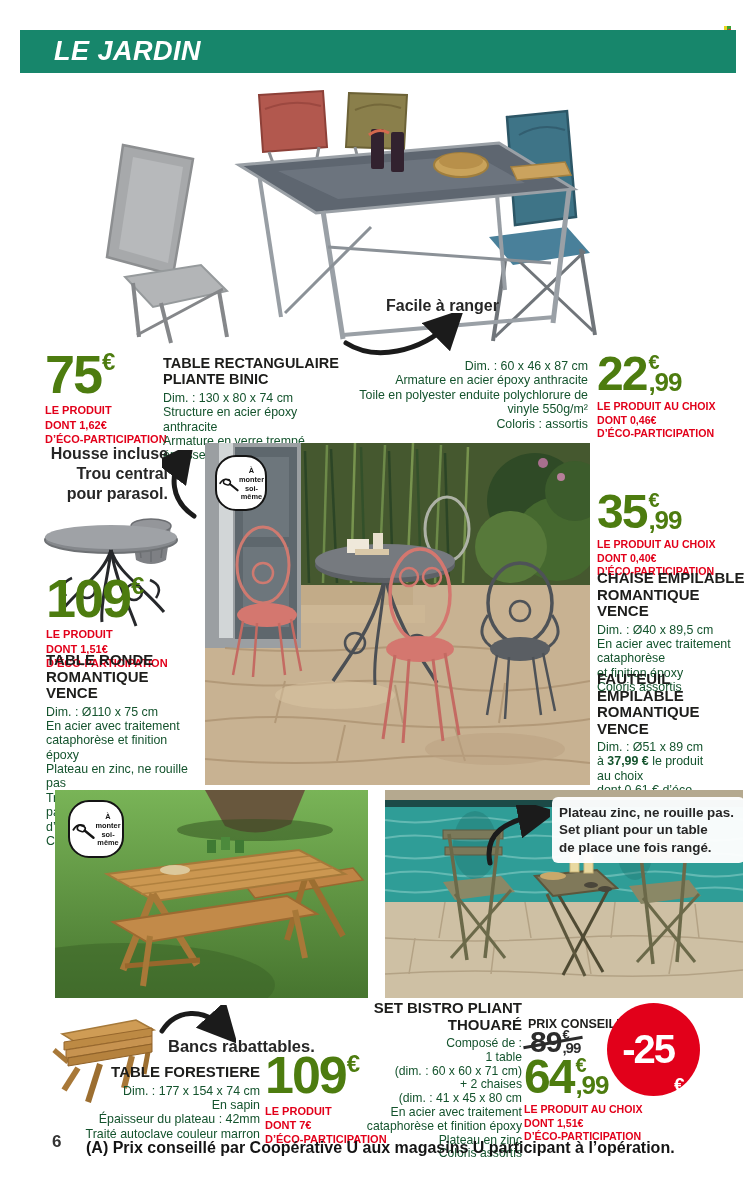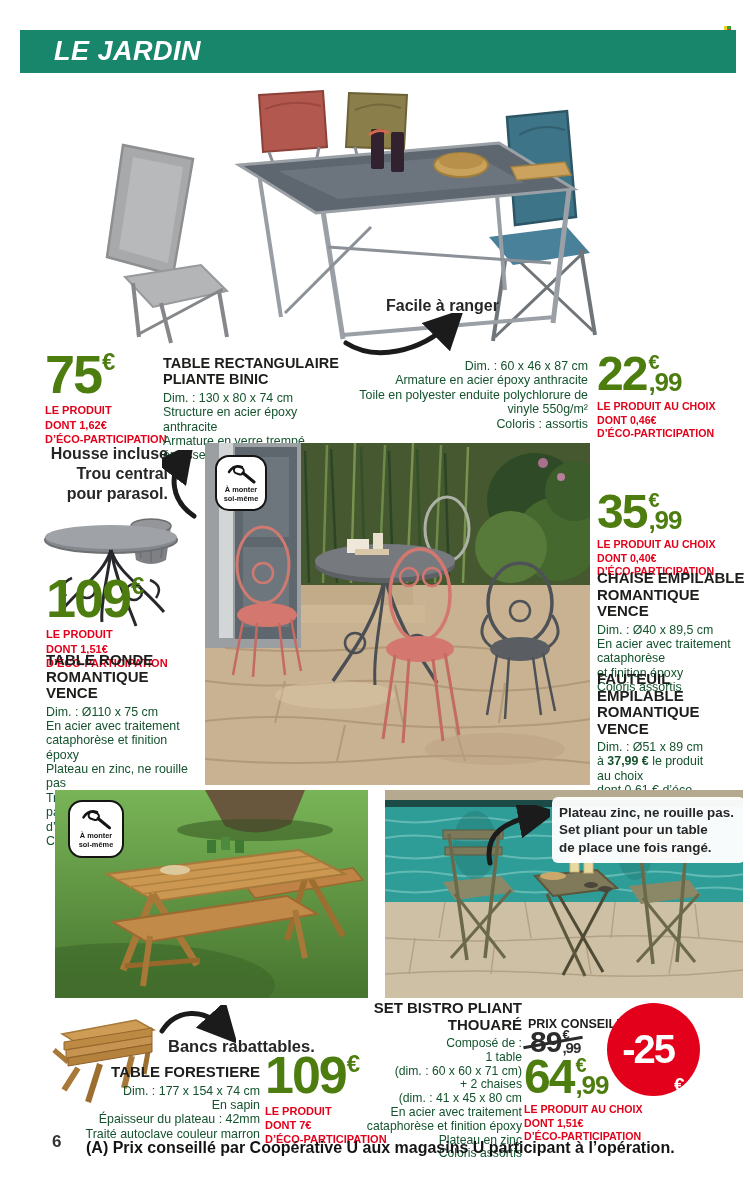--- a/index.html
+++ b/index.html
@@ -39,21 +39,21 @@
   .h-prod.big{font-size:15px}
   .spec{color:#14532d;font-size:12.4px;line-height:1.16;margin-top:3px}
   .spec.dense{font-size:12.2px;line-height:1.0;margin-top:4px}
   .spec.dense div{margin-bottom:1.6px}
   .t-right{text-align:right}
   .callout{font-weight:700;color:#262626;font-size:16px;line-height:1.25}
   .callout.sm{font-size:13.4px;line-height:1.3}
   .b{font-weight:700}
 
   
-  .badge{background:#fff;border:2.5px solid #141414;border-radius:14px;display:flex;flex-direction:column;align-items:center;justify-content:flex-start;padding:4px 1px 2px}
+  .badge{background:#fff;border:2.5px solid #141414;border-radius:21px;display:flex;flex-direction:row;align-items:center;justify-content:flex-start;padding:4px 1px 2px}
   .badge-text{font-size:7.4px;font-weight:700;color:#141414;line-height:1.15;text-align:center;margin-top:1px}
 
   .callout-box{background:rgba(255,255,255,.96);border-radius:6px;padding:7px 7px}
 
   .footnote{font-size:16px;font-weight:700;color:#141414}
   .pagenum{font-size:17px;font-weight:600;color:#333}
   .regmark{width:7px;height:7px;background:conic-gradient(#3aa335 0 25%,#d5352c 0 50%,#2b58a8 0 75%,#e8d51f 0)}
 </style>
 </head>
 <body>

